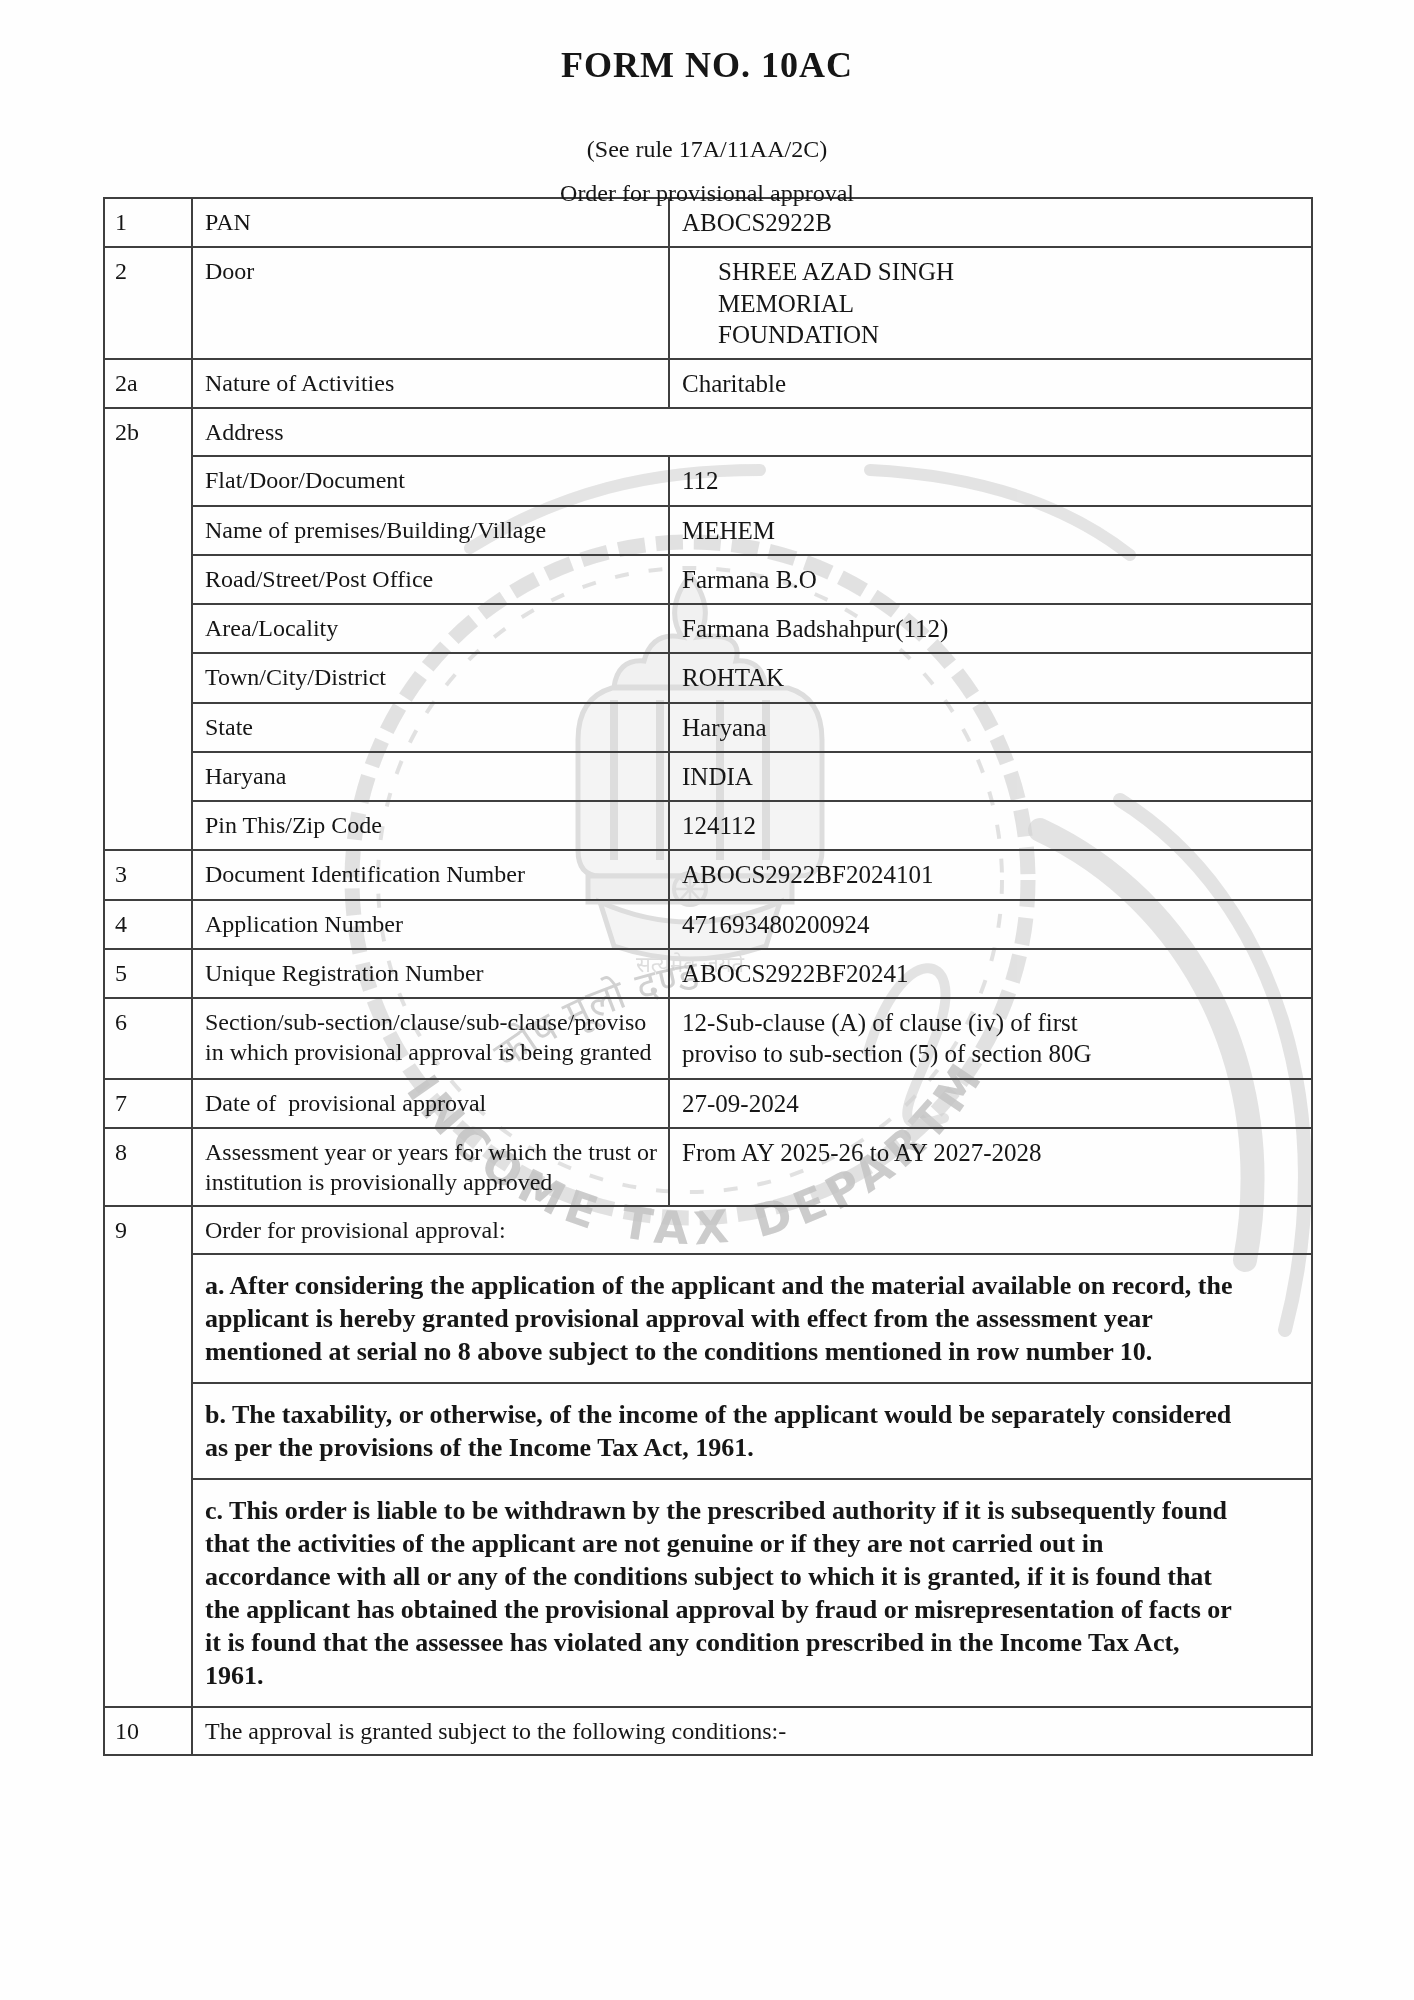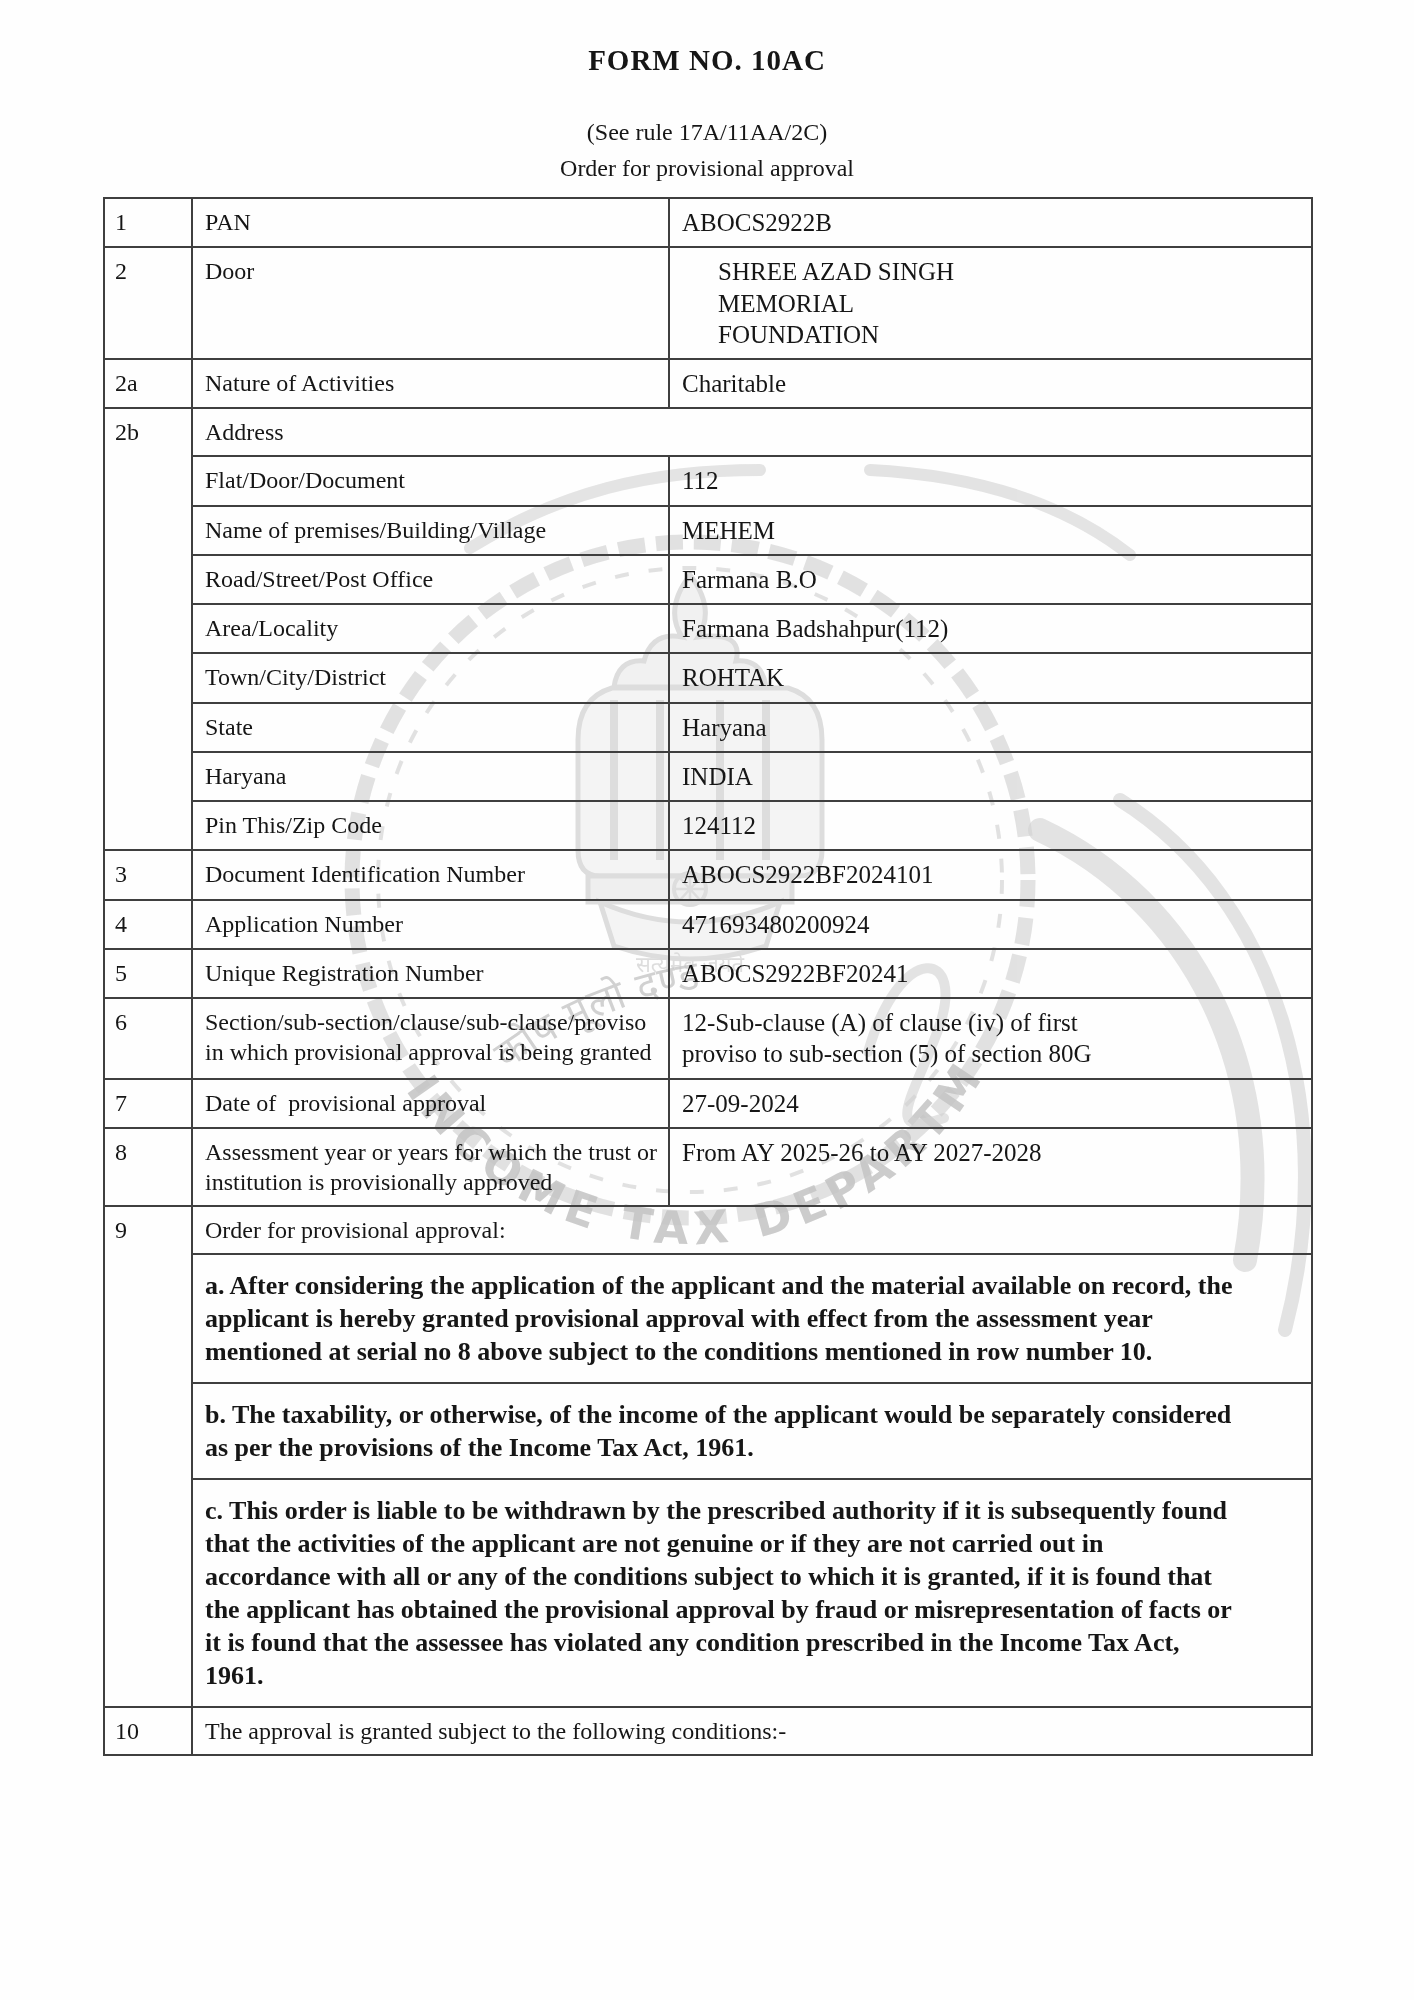--- a/index.html
+++ b/index.html
@@ -13,22 +13,22 @@
   .page {
     position: relative;
     width: 1414px; height: 2000px;
     overflow: hidden;
     background: #fefefe;
   }
   
   .wm { position: absolute; left: 0; top: 0; z-index: 0; pointer-events: none; }
   
   .head { position: absolute; left: 0; top: 0; width: 100%; text-align: center; z-index: 2; }
-  .title { margin: 0; padding-top: 44px; font-size: 29px; font-weight: bold; letter-spacing: 1px; }
-  .rule-ref { margin: 0; padding-top: 42px; font-size: 24px; }
+  .title { margin: 0; padding-top: 44px; font-size: 36px; font-weight: bold; letter-spacing: 1px; }
+  .rule-ref { margin: 8px; padding-top: 42px; font-size: 24px; }
   .order-caption { margin: 0; padding-top: 9px; font-size: 24px; }
   
   table.doc {
     position: absolute; left: 103px; top: 197px; width: 1208px;
     border-collapse: collapse; table-layout: fixed; z-index: 1;
   }
   col.c1 { width: 88px; } col.c2 { width: 477px; } col.c3 { width: 643px; }
   td {
     border: 2px solid #3f3f3f;
     padding: 8px 10px 8px 12px;

